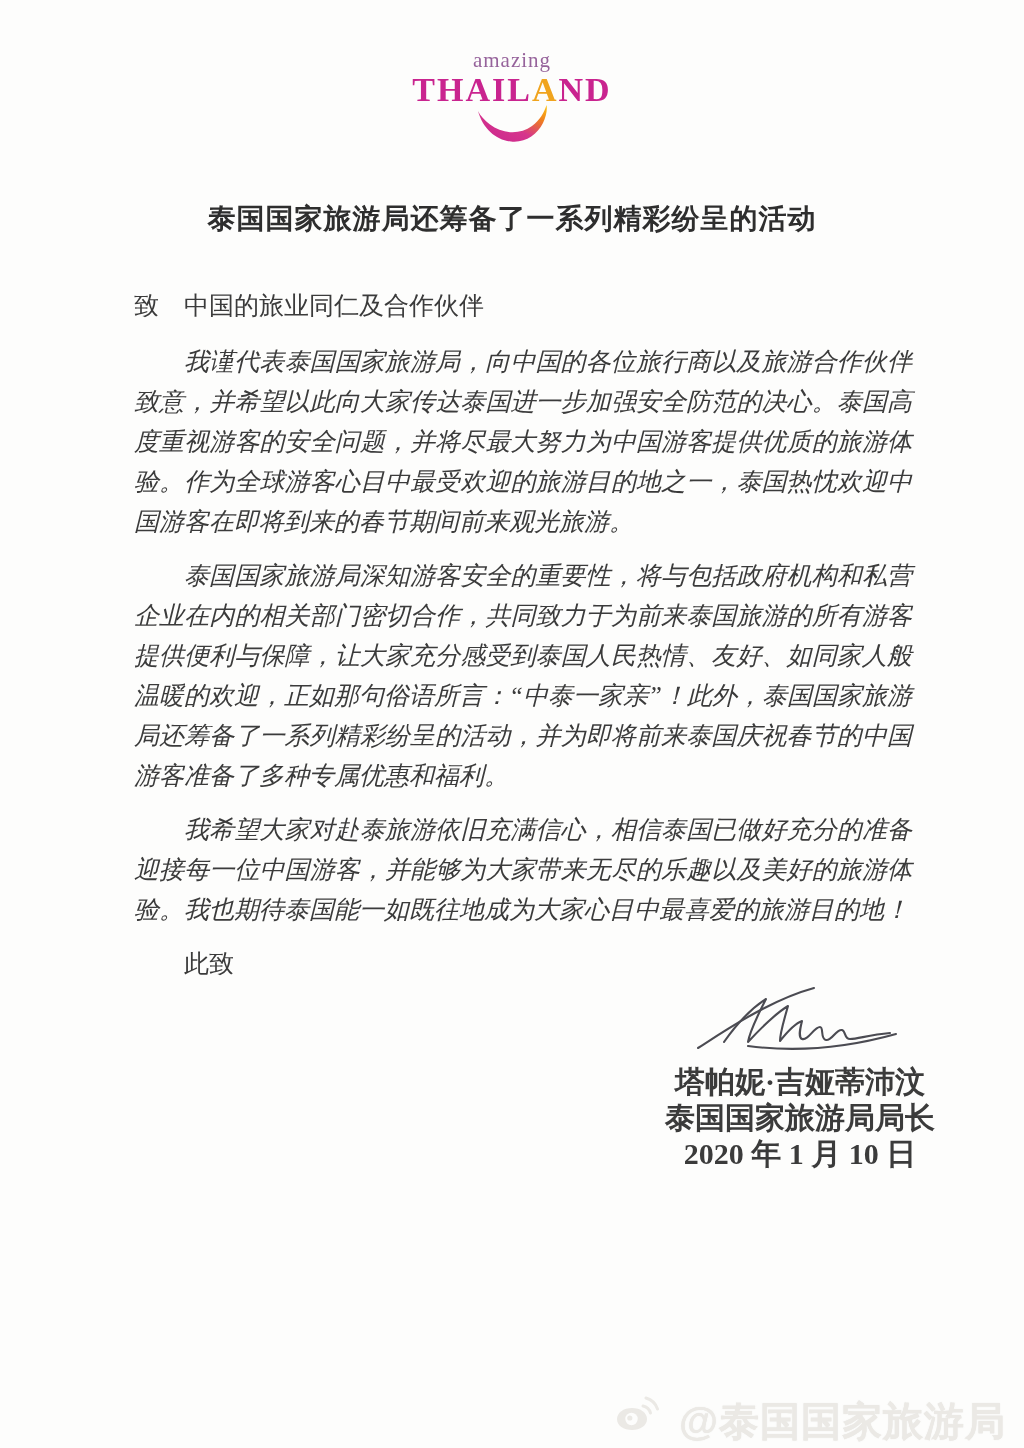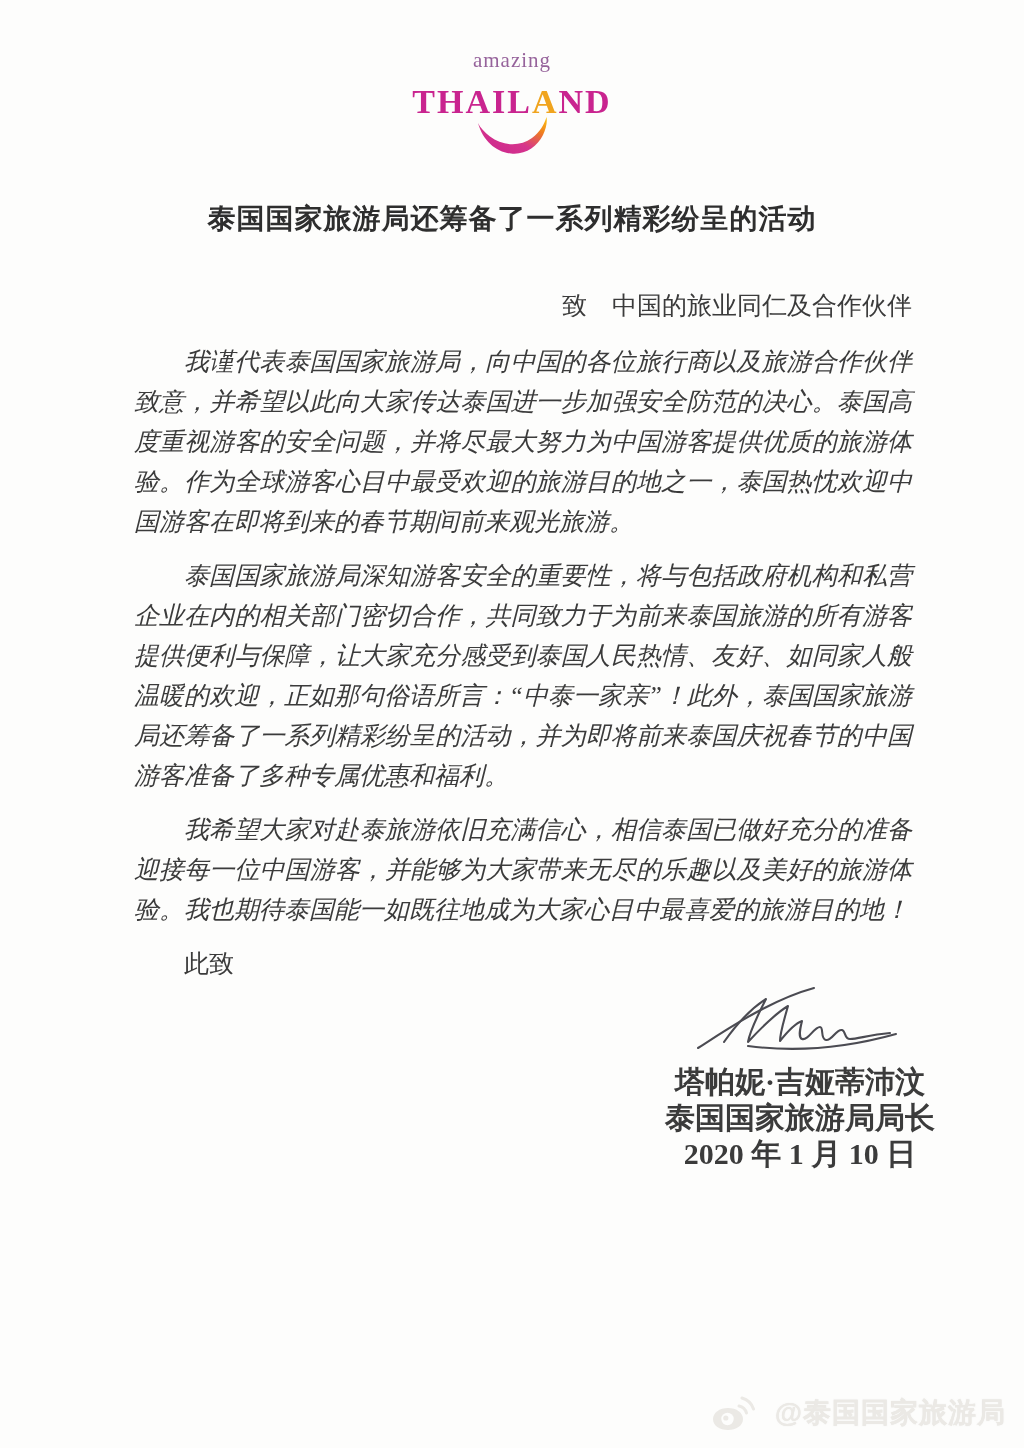--- a/index.html
+++ b/index.html
@@ -20,21 +20,21 @@
   .logo {
     position: absolute;
     top: 50px; left: 0; right: 0;
     text-align: center;
     line-height: 1;
   }
   .logo-tagline {
     font-size: 21px;
     letter-spacing: 1px;
     color: #96639b;
-    margin-bottom: 14px;
+    margin-bottom: 2px;
   }
   .logo-brand {
     font-size: 34px;
     font-weight: bold;
     letter-spacing: 2px;
     color: #c9248f;
   }
   .logo-brand .hl { color: #f0a41e; }
   .logo-swoosh { display: block; margin: -3px auto 0 auto; }
 
@@ -52,21 +52,21 @@
   
   .content {
     position: absolute;
     top: 286px;
     left: 134px;
     width: 778px;
     font-size: 25px;
     line-height: 40px;
     color: #3b3b3b;
   }
-  .salutation { margin: 0 0 16px 0; text-align: right; }
+  .salutation { margin: 0 0 16px 0; }
   .content p.para {
     margin: 0 0 14px 0;
     text-indent: 2em;
     text-align: justify;
     font-style: italic;
   }
   .closing { margin: 6px 0 0 0; text-indent: 2em; }
 
   
   .sign-block {
@@ -83,26 +83,26 @@
     color: #3b3b3b;
     white-space: nowrap;
     font-weight: bold;
   }
 
   
   .watermark {
     position: absolute;
     right: 18px; top: 1394px;
     display: flex;
-    align-items: center;
+    align-items: flex-start;
     gap: 20px;
     color: #ebe9e5;
     font-family: "Liberation Sans", "DejaVu Sans", sans-serif;
     font-weight: bold;
-    font-size: 28px;
+    font-size: 40px;
     letter-spacing: 1px;
     text-shadow: 0 0 1px rgba(210,208,203,0.6);
     user-select: none;
   }
 </style>
 </head>
 <body>
 
 <div class="page">
 

